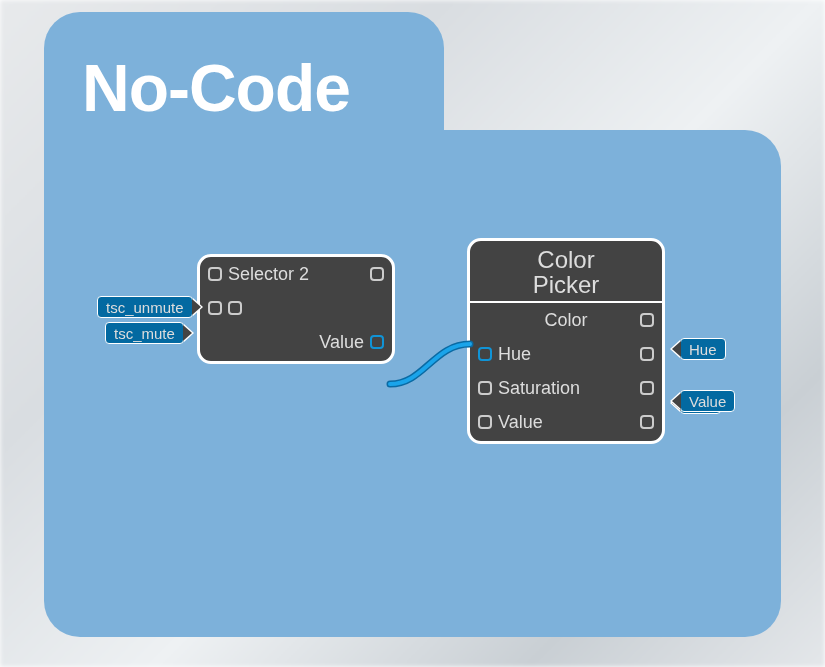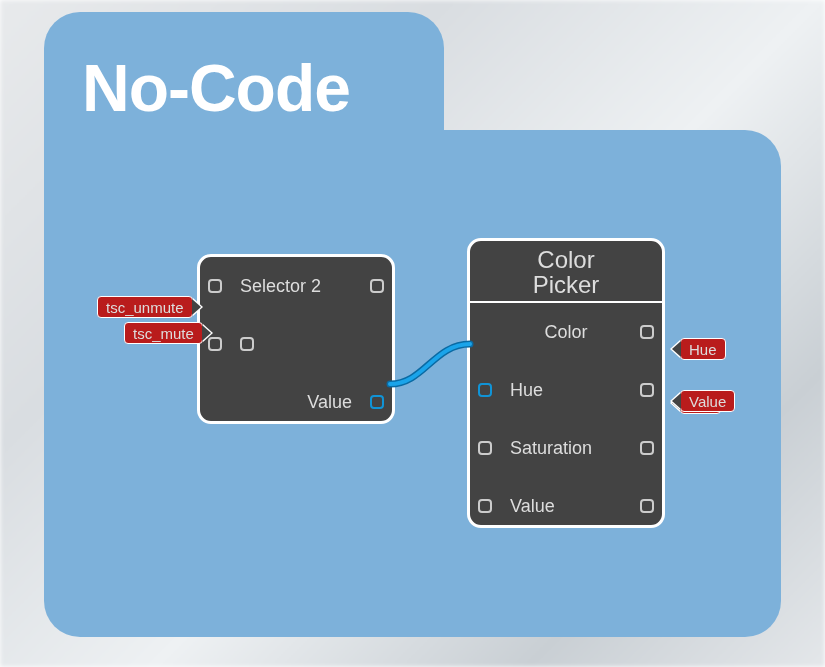--- a/index.html
+++ b/index.html
@@ -12,26 +12,26 @@
     background:#7db1da;border-radius:36px;border-top-left-radius:0;}
   .panel-tab{position:absolute;left:0;top:0;width:400px;height:154px;
     background:#7db1da;border-top-left-radius:36px;border-top-right-radius:36px;}
   .panel-title{position:absolute;left:38px;top:38px;color:#fff;
     font-size:66px;font-weight:800;letter-spacing:-1px;}
   .node{position:absolute;background:#434343;border:3px solid #fff;border-radius:14px;
     color:#e6e6e6;box-sizing:border-box;}
   .node-title{text-align:center;font-size:24px;color:#ddd;padding:6px 0 4px;line-height:1.05;
     border-bottom:2px solid #fff;}
   .row{display:flex;align-items:center;height:26px;font-size:18px;color:#ddd;
-    padding:16px 8px;gap:18px;}
+    padding:4px 8px;gap:6px;}
   .port{width:14px;height:14px;border:2px solid #ccc;border-radius:4px;flex:0 0 auto;
     box-sizing:border-box;}
   .row .lbl{flex:1;}
   .row.right-align .lbl{text-align:right;}
-  .tag{position:absolute;background:#b91c1c;color:#ddd;font-size:15px;height:22px;
+  .tag{position:absolute;background:#0369a1;color:#ddd;font-size:15px;height:22px;
     line-height:22px;border:1.5px solid #fff;border-radius:4px;padding:0 8px;
     box-sizing:border-box;white-space:nowrap;}
   .tag.arrow-r::after{content:"";position:absolute;right:-9px;top:2px;width:0;height:0;
     border-top:8px solid transparent;border-bottom:8px solid transparent;
     border-left:9px solid #434343;}
   .tag.arrow-r::before{content:"";position:absolute;right:-11px;top:1px;width:0;height:0;
     border-top:9px solid transparent;border-bottom:9px solid transparent;
     border-left:10px solid #fff;}
   .tag.arrow-l::after{content:"";position:absolute;left:-9px;top:2px;width:0;height:0;
     border-top:8px solid transparent;border-bottom:8px solid transparent;
@@ -87,21 +87,21 @@
       <span class="port"></span>
     </div>
     <div class="row" style="padding-bottom:6px;">
       <span class="port"></span>
       <span class="lbl">Value</span>
       <span class="port"></span>
     </div>
   </div>
 
   <div class="tag arrow-r" style="left:53px;top:284px;">tsc_unmute</div>
-  <div class="tag arrow-r" style="left:80px;top:310px;">tsc_mute</div>
+  <div class="tag arrow-r" style="left:61px;top:310px;">tsc_mute</div>
 
   <div class="tag arrow-l" style="left:636px;top:326px;">Hue</div>
   <div class="tag arrow-l" style="left:636px;top:352px;margin-top:28px;">Sat</div>
   <div class="tag arrow-l" style="left:636px;top:378px;">Value</div>
 
   <svg class="wire" style="left:340px;top:325px;width:100px;height:60px;">
     <path d="M 6 47 C 40 47, 50 7, 86 7" stroke="#0a6aa3" stroke-width="7" fill="none" stroke-linecap="round"></path>
     <path d="M 6 47 C 40 47, 50 7, 86 7" stroke="#1aa4ea" stroke-width="4" fill="none" stroke-linecap="round"></path>
   </svg>
 </div>

